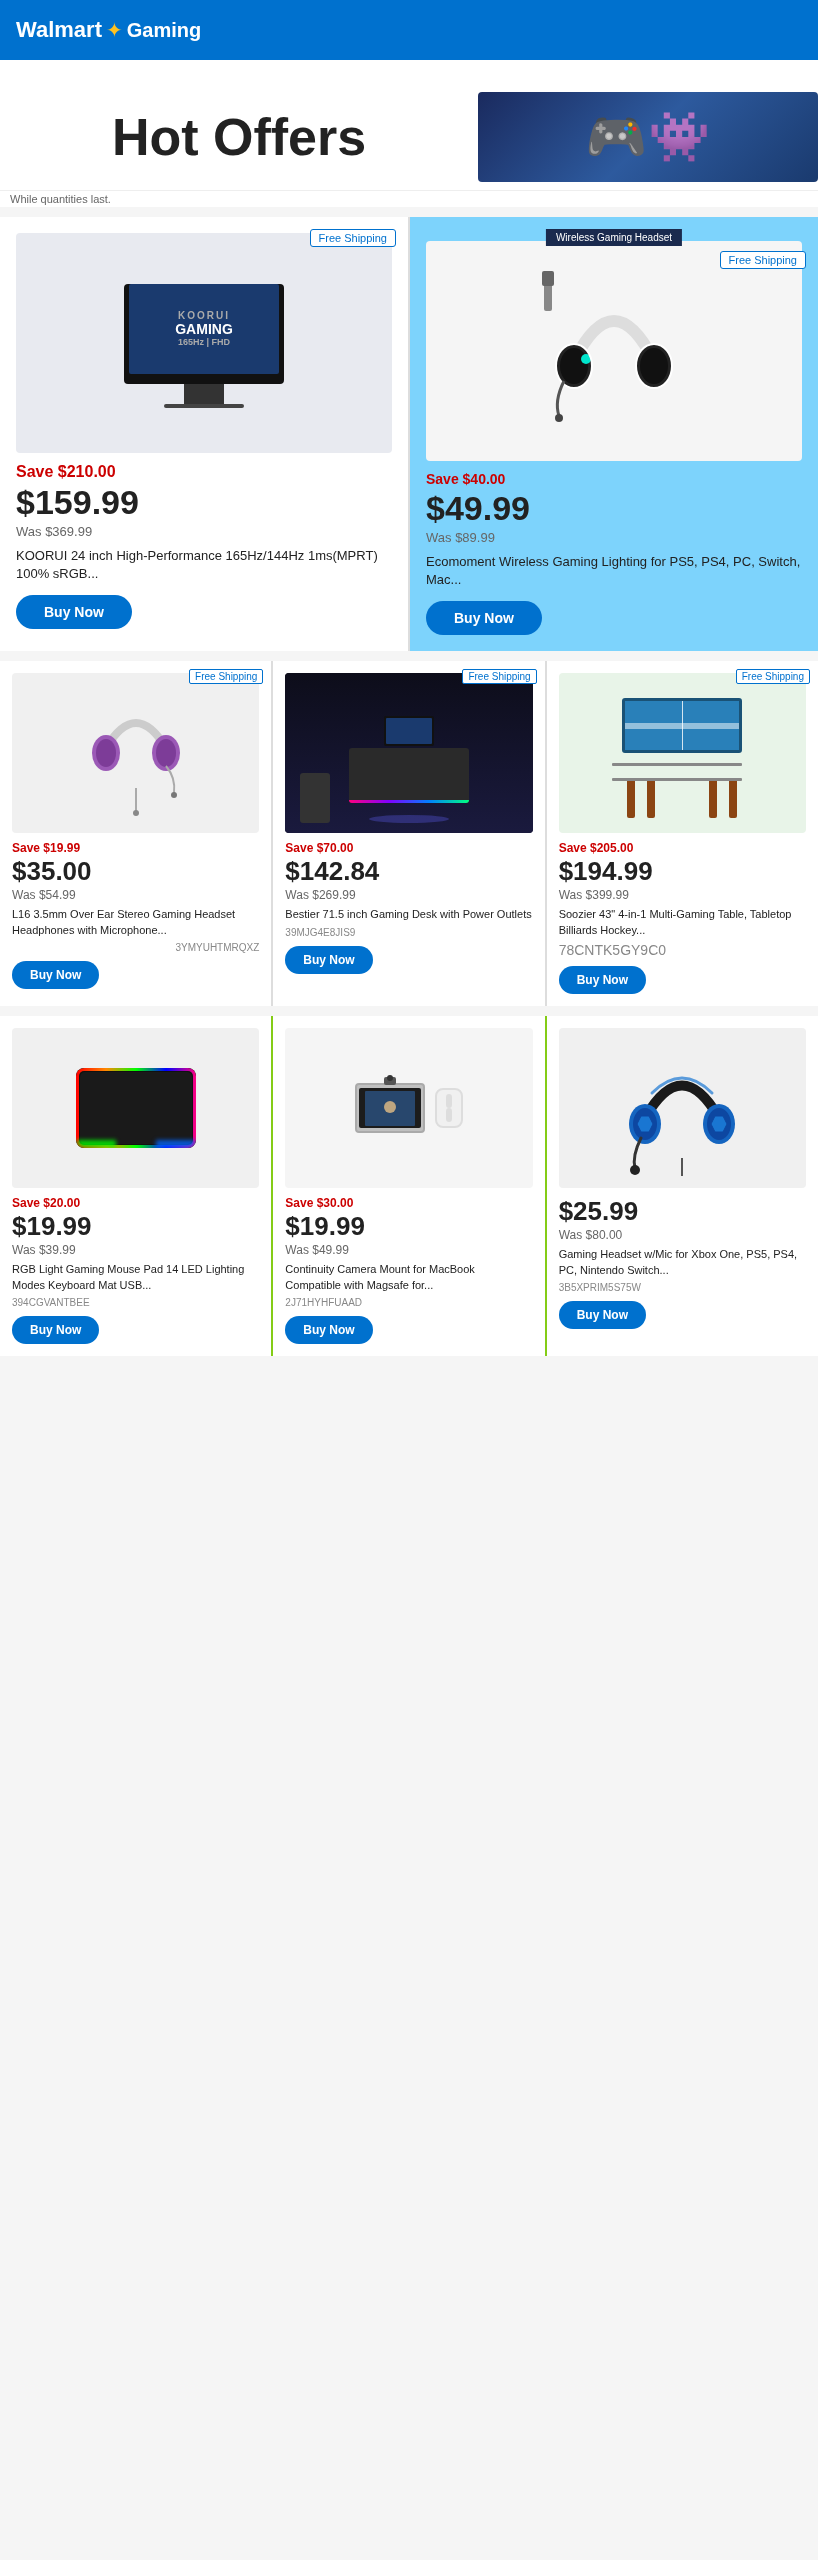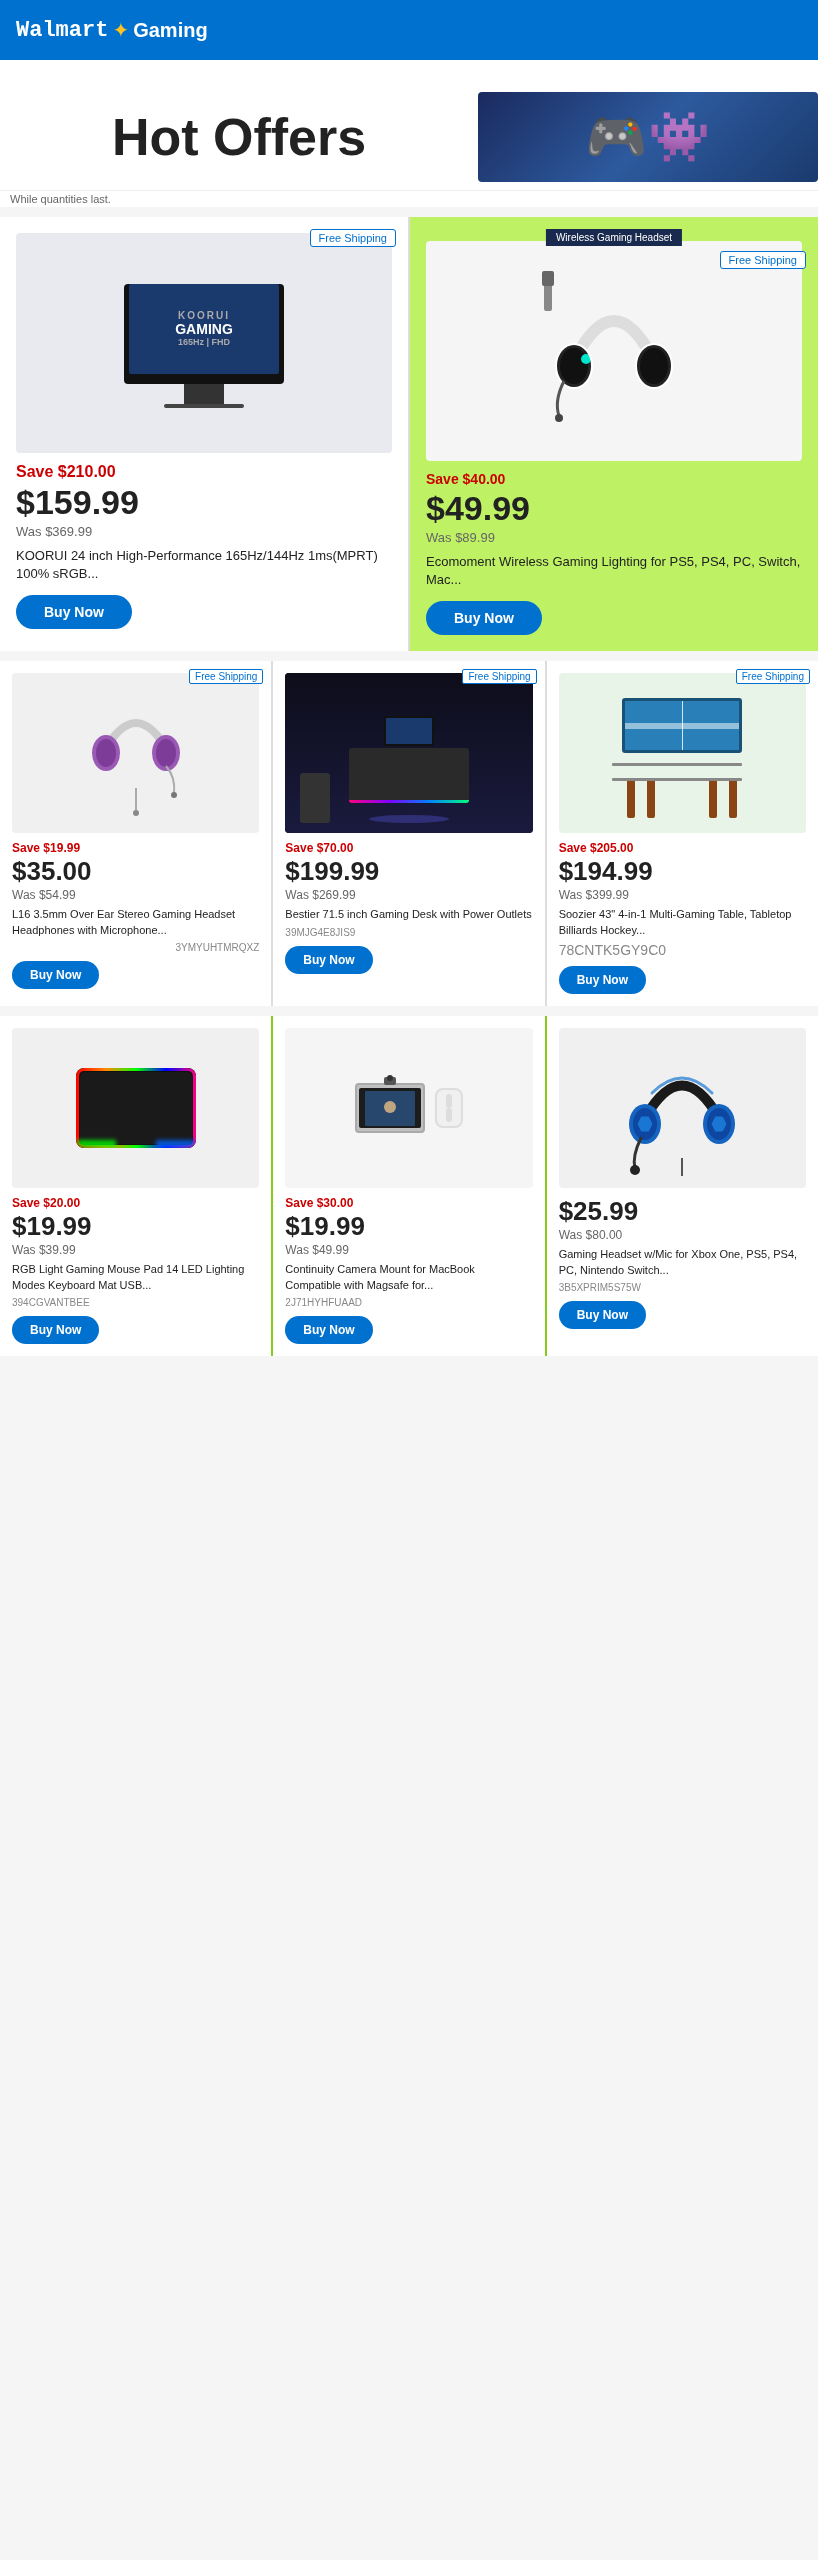--- a/index.html
+++ b/index.html
@@ -5,21 +5,21 @@
     * { box-sizing: border-box; margin: 0; padding: 0; }
     body { font-family: Arial, sans-serif; background: #f5f5f5; width: 818px; }
 
     .section-divider { height: 10px; background: #f5f5f5; }
   </style>
 </head>
 <body>
 
 <div style="background:#0071ce; display:flex; align-items:center; padding:10px 16px; height:60px;">
   <div style="display:flex; align-items:center; gap:4px;">
-    <span style="color:white; font-size:22px; font-weight:bold; font-family:Liberation Mono, monospace;">Walmart</span>
+    <span style="color:white; font-size:22px; font-weight:bold; font-family:Liberation Sans, sans-serif;">Walmart</span>
     <span style="color:#ffc220; font-size:20px;">✦</span>
     <span style="color:white; font-size:20px; font-weight:bold;">Gaming</span>
   </div>
 </div>
 
 <div style="background:white; text-align:center; padding:32px 0 8px; border-bottom:1px solid #eee; display:flex; align-items:center; justify-content:space-between;">
   <div style="flex:1; text-align:center;">
     <h1 style="font-size:52px; font-weight:900; color:#222;">Hot Offers</h1>
   </div>
   <div style="width:340px; height:90px; background:linear-gradient(135deg,#1a2a5e 0%,#2d5a9e 50%,#1a3a6e 100%); display:flex; align-items:center; justify-content:center; overflow:hidden; border-radius:4px;">
@@ -49,21 +49,21 @@
       </div>
     </div>
     <div style="position:absolute; top:12px; right:12px; background:white; border:1px solid #0071ce; color:#0071ce; font-size:11px; padding:2px 8px; border-radius:3px;">Free Shipping</div>
     <div style="color:#c00; font-size:16px; font-weight:bold; margin-bottom:2px;">Save $210.00</div>
     <div style="color:#222; font-size:34px; font-weight:900; margin-bottom:2px;">$159.99</div>
     <div style="color:#666; font-size:13px; margin-bottom:8px;">Was $369.99</div>
     <div style="font-size:13px; color:#222; margin-bottom:12px; line-height:1.4;">KOORUI 24 inch High-Performance 165Hz/144Hz 1ms(MPRT) 100% sRGB...</div>
     <button style="background:#0071ce; color:white; border:none; border-radius:20px; padding:9px 28px; font-size:14px; font-weight:bold; cursor:pointer;">Buy Now</button>
   </div>
 
-  <div style="background:#bef264; padding:16px; position:relative;">
+  <div style="background:#7dd3fc; padding:16px; position:relative;">
     <div style="position:absolute; top:12px; left:50%; transform:translateX(-50%); background:#1a2a4e; color:white; font-size:10px; padding:3px 10px; white-space:nowrap; z-index:2;">Wireless Gaming Headset</div>
     <div style="width:100%; height:220px; display:flex; align-items:center; justify-content:center; background:#f5f5f5; border-radius:4px; margin-bottom:10px; margin-top:8px;">
 
       <svg width="160" height="180" viewBox="0 0 160 180">
 
         <rect x="10" y="20" width="8" height="30" rx="2" fill="#888"></rect>
         <rect x="8" y="10" width="12" height="15" rx="2" fill="#666"></rect>
 
         <path d="M 40 100 Q 80 20 120 100" stroke="#ddd" stroke-width="12" fill="none" stroke-linecap="round"></path>
 
@@ -133,21 +133,21 @@
           <div style="height:3px; width:100%; background:linear-gradient(to right, #ff0080, #8000ff, #0080ff, #00ff80); border-radius:0 0 3px 3px; position:absolute; bottom:0;"></div>
         </div>
 
         <div style="width:30px; height:50px; background:#333; position:absolute; bottom:10px; left:15px; border-radius:3px;"></div>
 
         <div style="width:80px; height:8px; background:rgba(100,100,255,0.3); border-radius:50%; position:absolute; bottom:10px; left:50%; transform:translateX(-50%);"></div>
       </div>
     </div>
     <div style="position:absolute; top:8px; right:8px; background:white; border:1px solid #0071ce; color:#0071ce; font-size:10px; padding:1px 5px; border-radius:2px;">Free Shipping</div>
     <div style="color:#c00; font-size:12px; font-weight:bold; margin-bottom:1px;">Save $70.00</div>
-    <div style="color:#222; font-size:26px; font-weight:900; margin-bottom:1px;">$199.99</div>
+    <div style="color:#222; font-size:26px; font-weight:900; margin-bottom:1px;">$142.84</div>
     <div style="color:#666; font-size:12px; margin-bottom:5px;">Was $269.99</div>
     <div style="font-size:11px; color:#222; margin-bottom:4px; line-height:1.4;">Bestier 71.5 inch Gaming Desk with Power Outlets</div>
     <div style="font-size:10px; color:#888; margin-bottom:8px;">39MJG4E8JIS9</div>
     <button style="background:#0071ce; color:white; border:none; border-radius:20px; padding:7px 18px; font-size:12px; font-weight:bold; cursor:pointer;">Buy Now</button>
   </div>
 
   <div style="background:white; padding:12px; position:relative;">
     <div style="width:100%; height:160px; display:flex; align-items:center; justify-content:center; background:#e8f4e8; border-radius:4px; margin-bottom:8px; overflow:hidden;">
 
       <div style="position:relative; width:130px; height:130px;">

